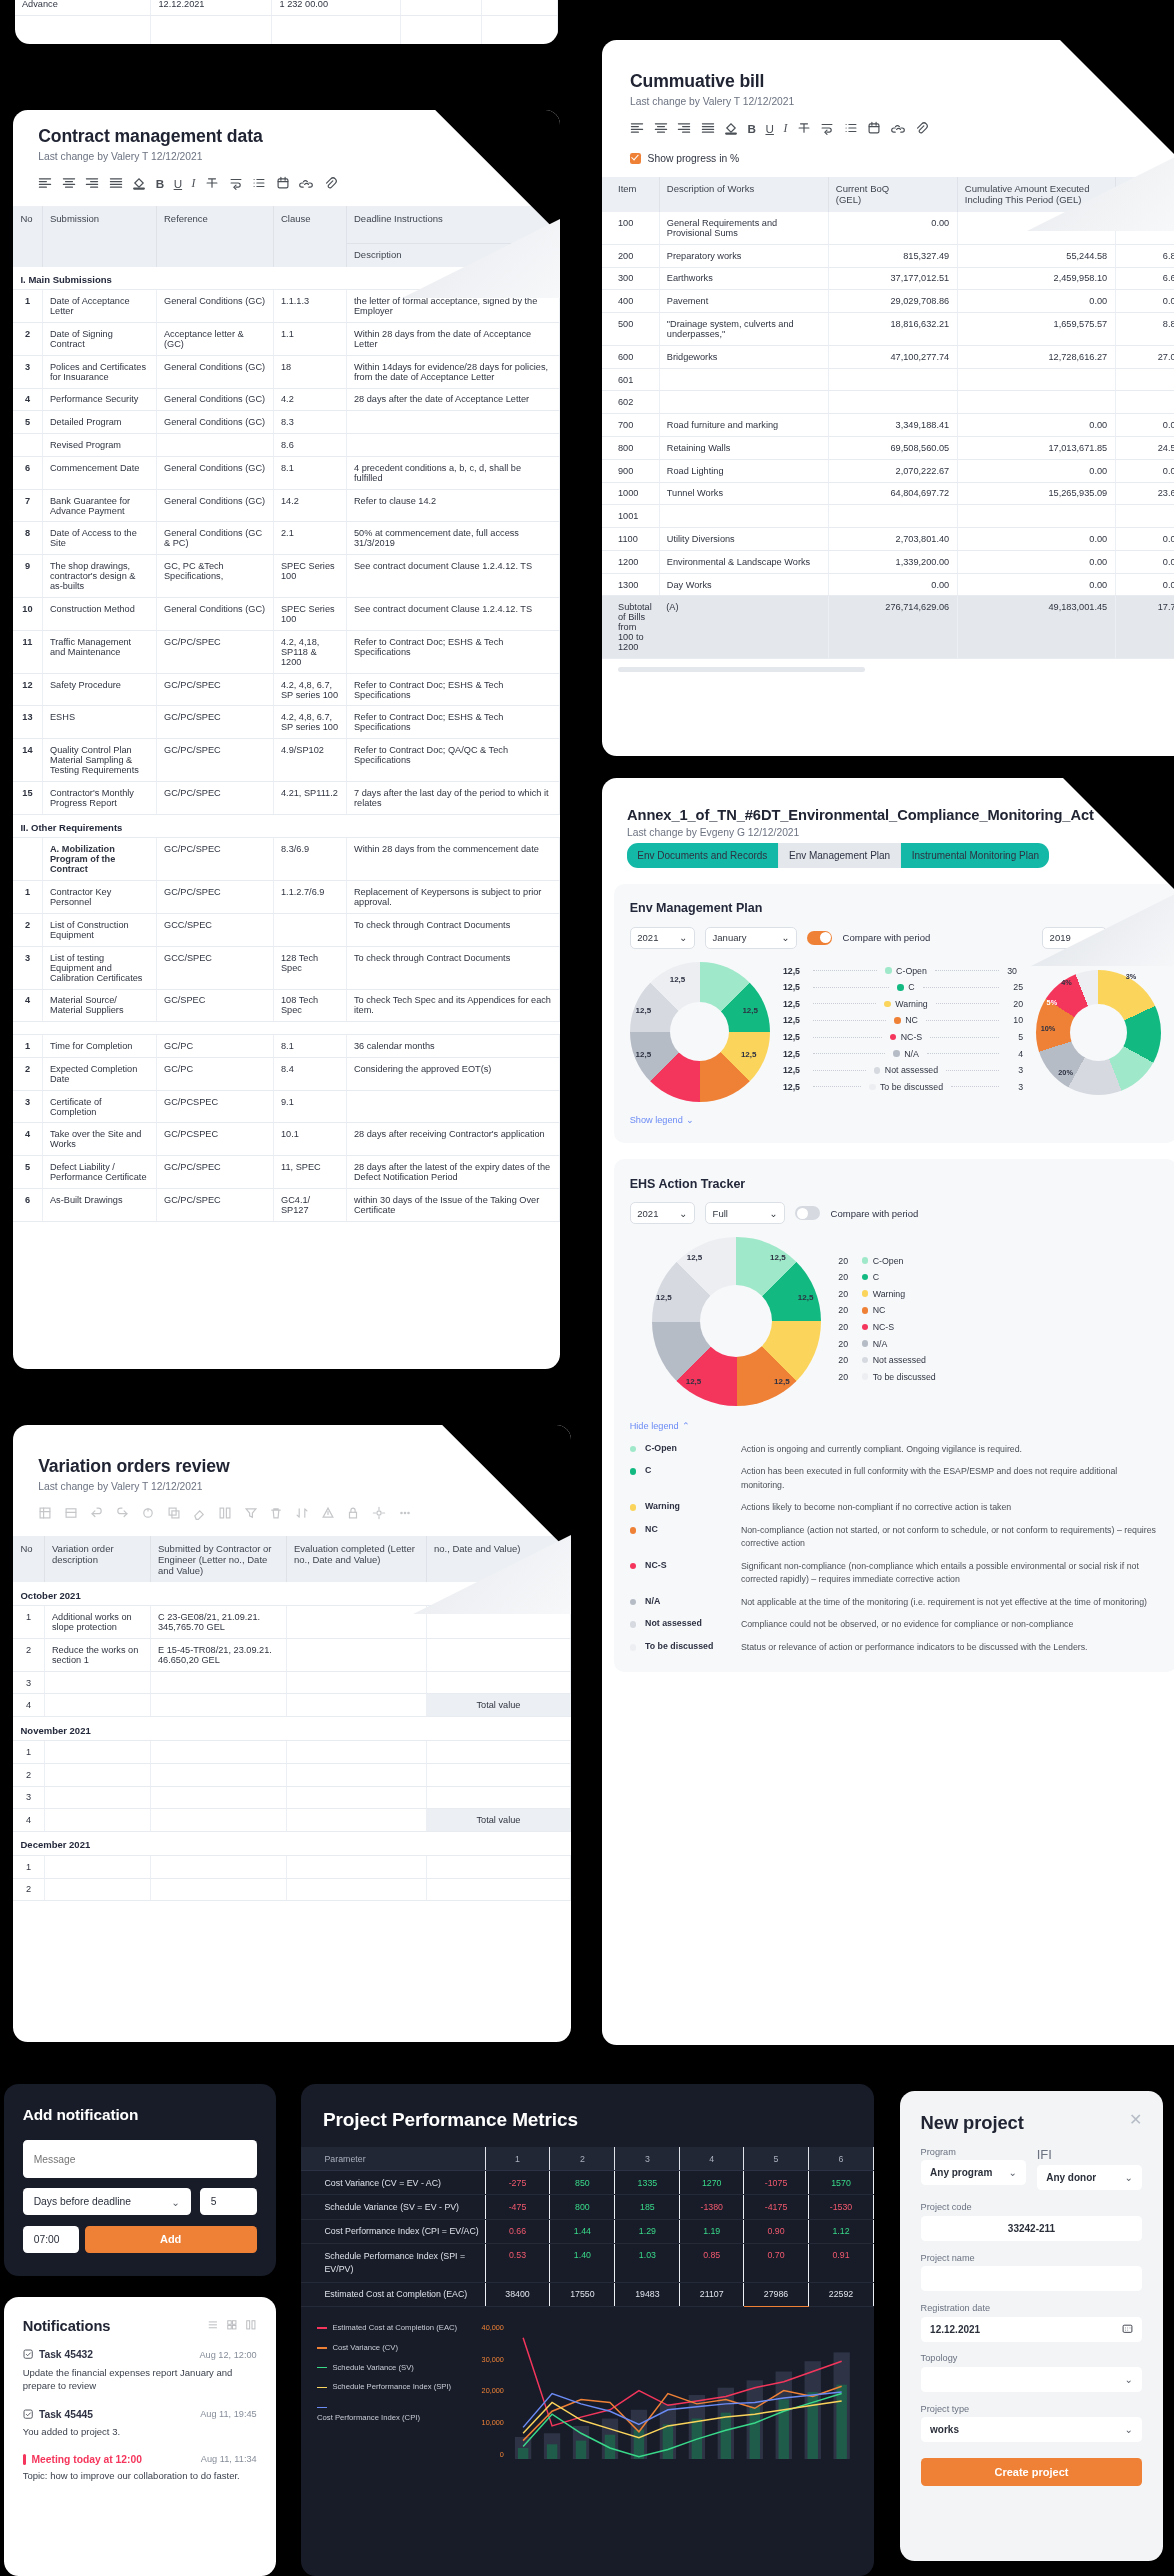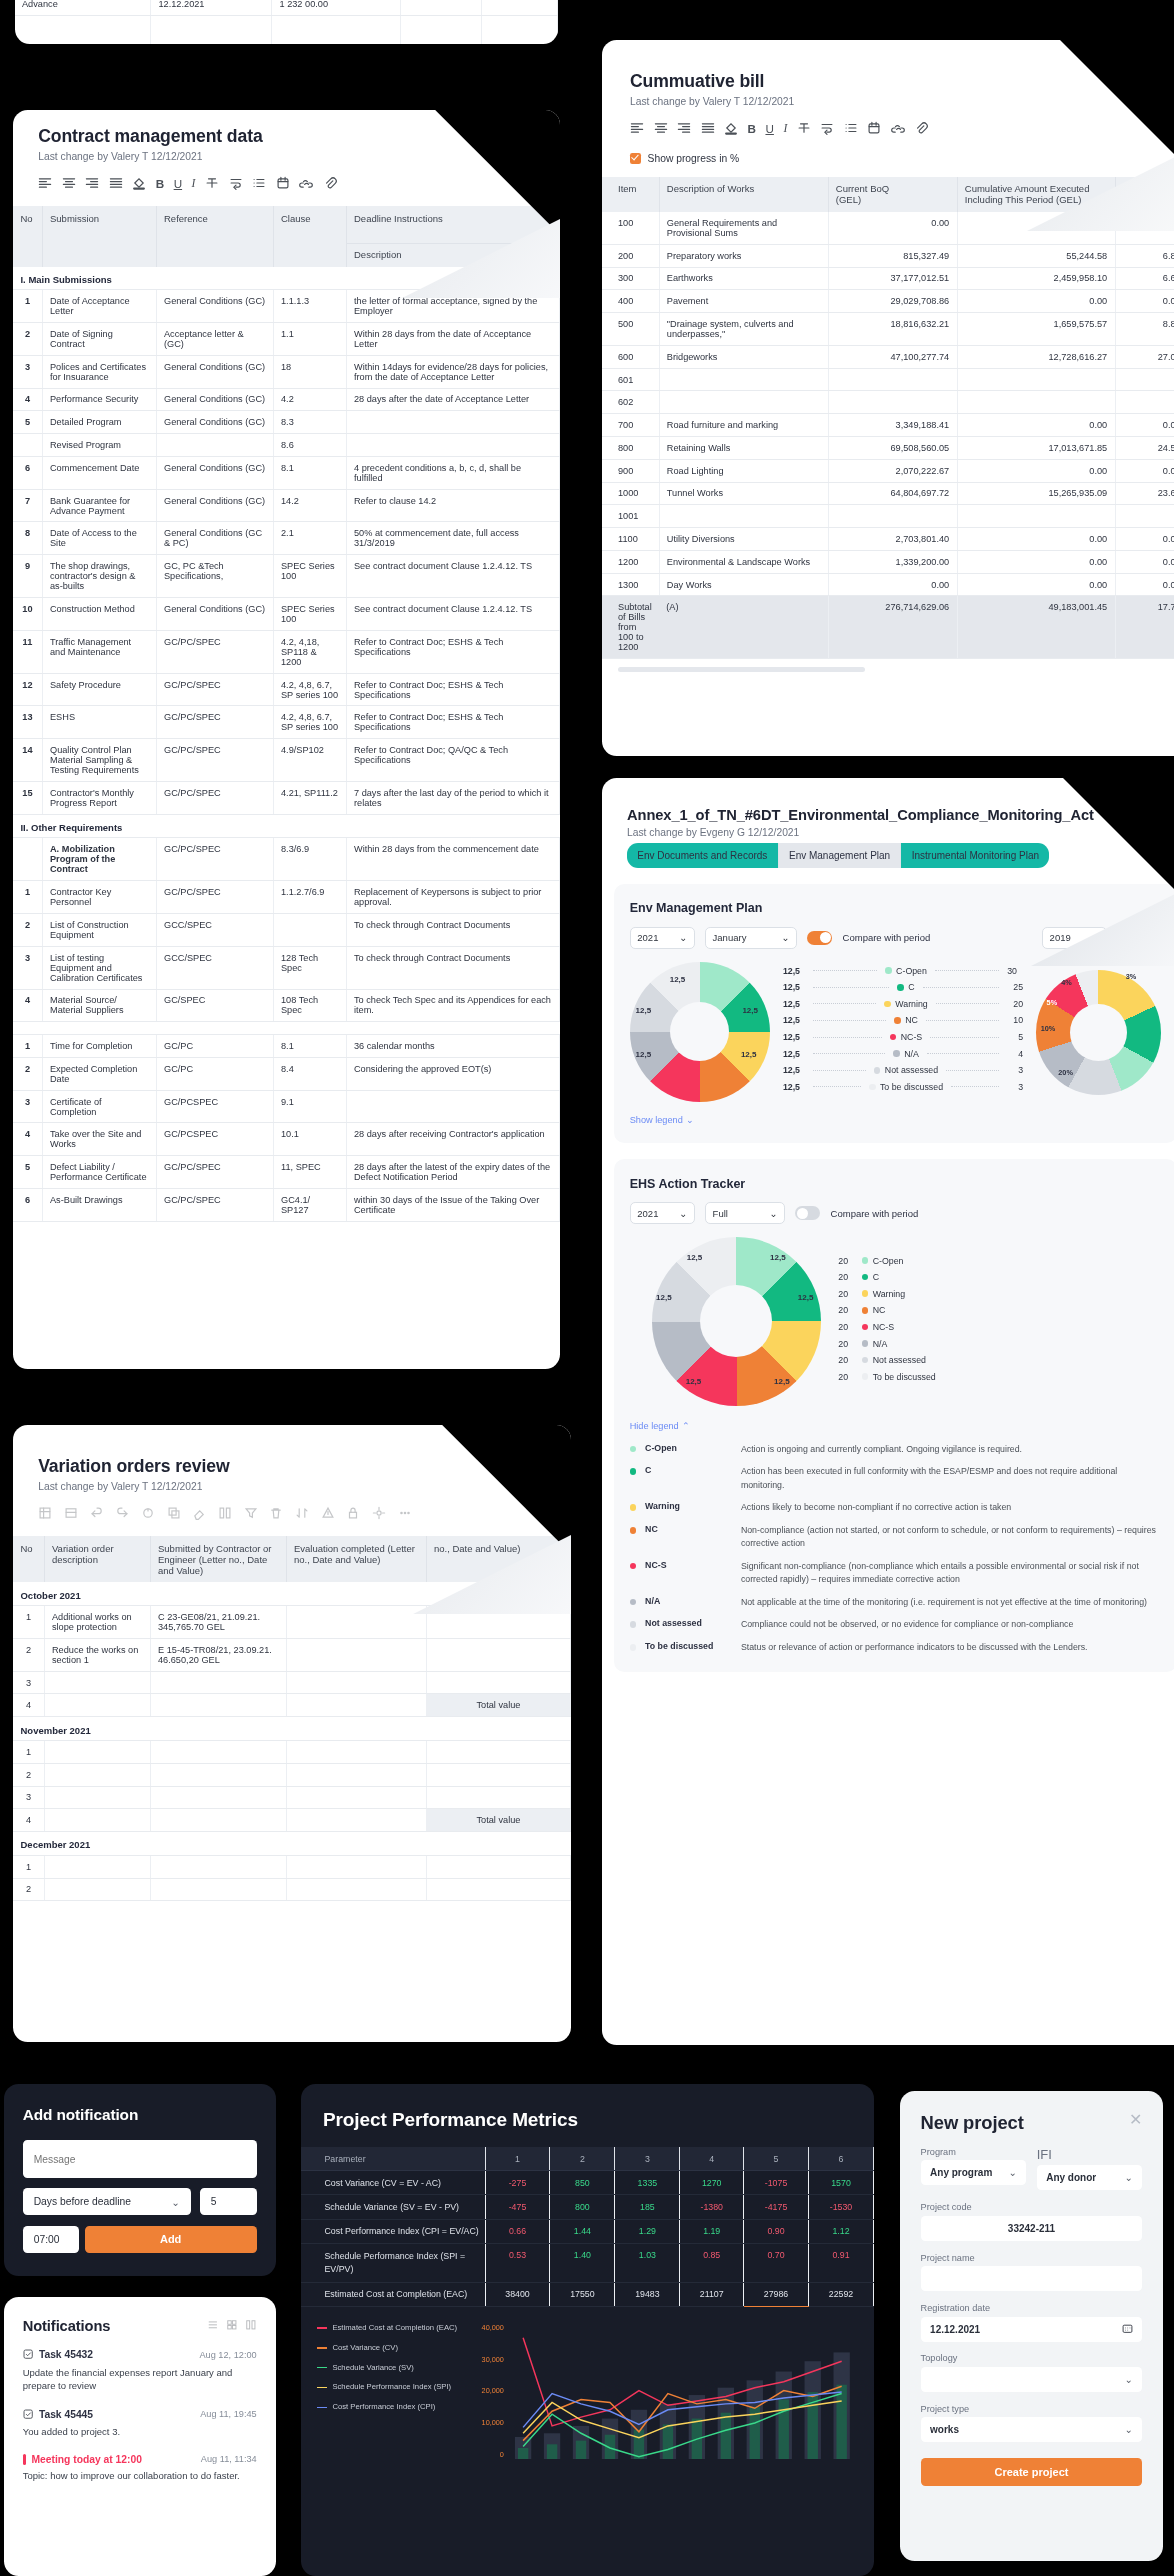--- a/index.html
+++ b/index.html
@@ -1102,21 +1102,21 @@
           <span style="font-size:7.7px;color:#c8cdd6;line-height:1.35;">Cost Variance (CV)</span>
         </div>
       <div style="display:flex;gap:5.1px;margin-bottom:9.5px;align-items:flex-start;">
           <span style="width:10.3px;height:1.5px;background:#39d98a;margin-top:4.4px;flex:0 0 auto"></span>
           <span style="font-size:7.7px;color:#c8cdd6;line-height:1.35;">Schedule Variance (SV)</span>
         </div>
       <div style="display:flex;gap:5.1px;margin-bottom:9.5px;align-items:flex-start;">
           <span style="width:10.3px;height:1.5px;background:#fbd45c;margin-top:4.4px;flex:0 0 auto"></span>
           <span style="font-size:7.7px;color:#c8cdd6;line-height:1.35;">Schedule Performance Index (SPI)</span>
         </div>
-      <div style="display:flex;gap:5.1px;align-items:flex-start;">
+      <div style="display:flex;gap:5.1px;align-items:flex-start;flex-direction:column;">
           <span style="width:10.3px;height:1.5px;background:#6b8bf5;margin-top:4.4px;flex:0 0 auto"></span>
           <span style="font-size:7.7px;color:#c8cdd6;line-height:1.35;">Cost Performance Index (CPI)</span>
         </div>
     </div>
     <div style="width:41px;display:flex;flex-direction:column;justify-content:space-between;font-size:7.3px;color:#ef8136;text-align:right;padding-right:5.1px;height:136px;">
       <span>40,000</span>
       <span>30,000</span>
       <span>20,000</span>
       <span>10,000</span>
       <span>0</span>

